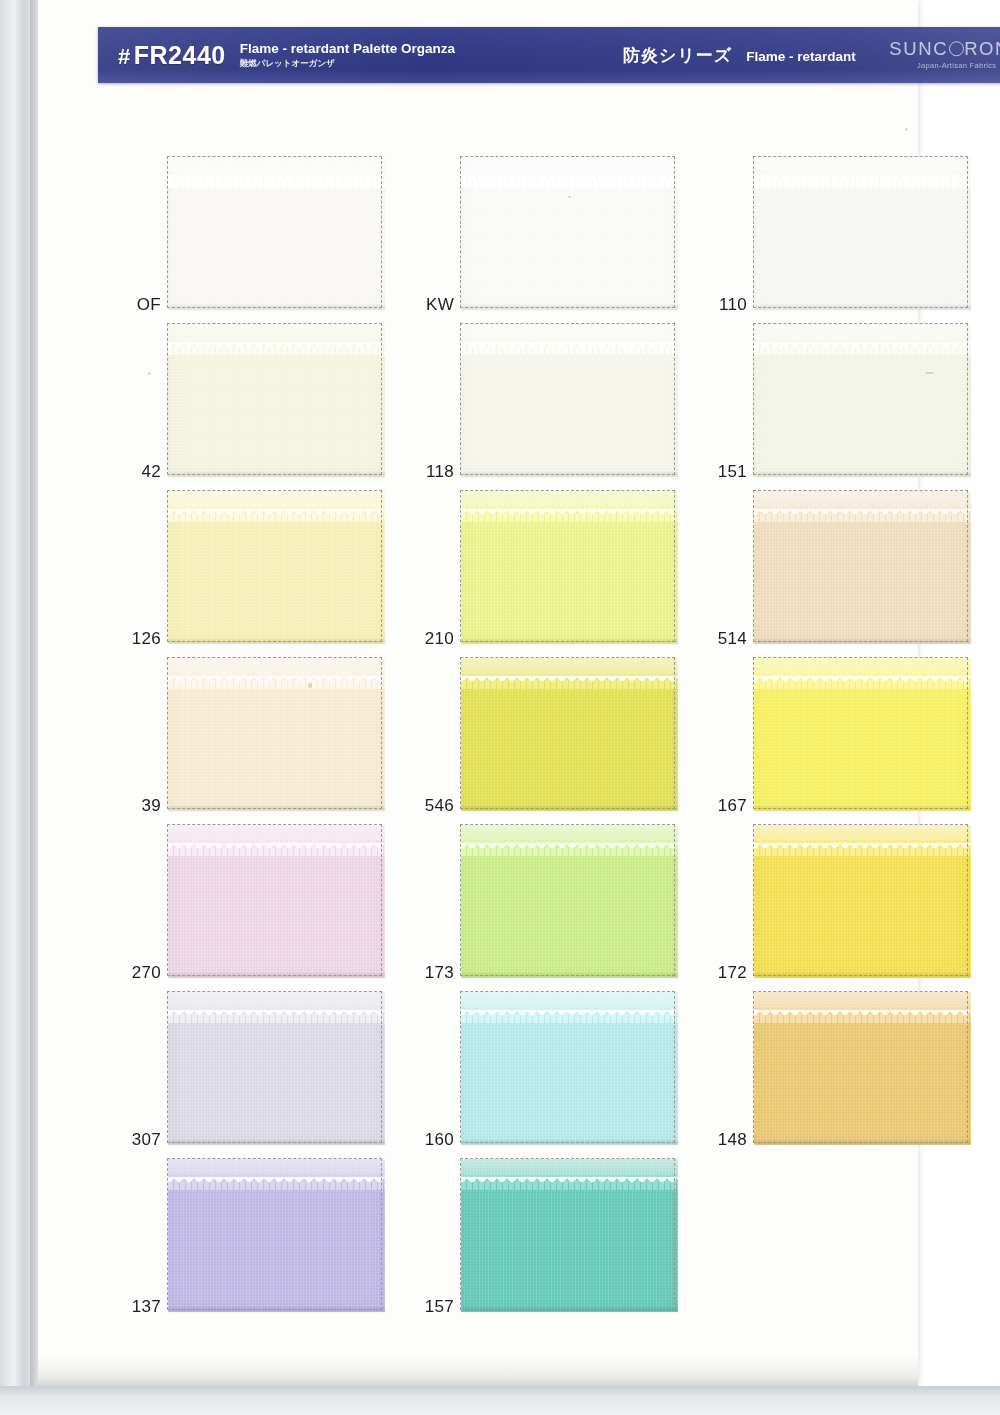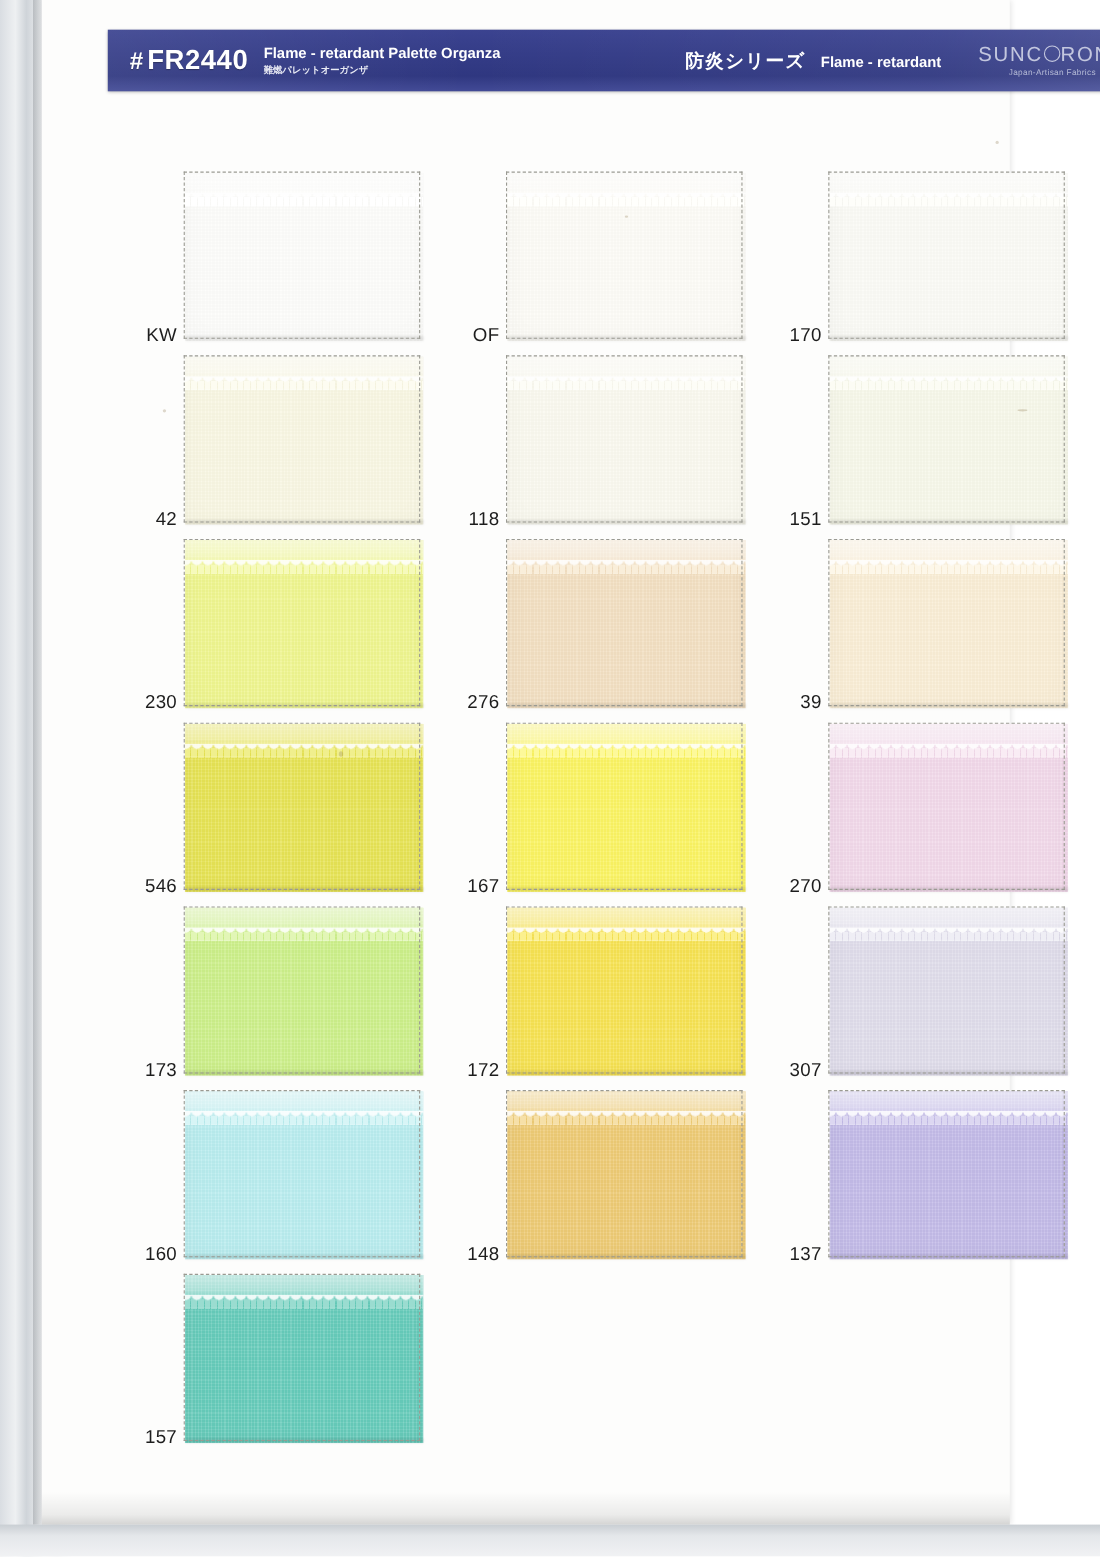--- a/index.html
+++ b/index.html
@@ -181,47 +181,47 @@
       </div>
 
       <div id="brand-logo">
         <div class="brand-main"><span>SUNC</span><span class="o-ring"></span><span>RONA</span></div>
         <div class="brand-sub">Japan-Artisan Fabrics</div>
       </div>
     </div>
 
     <div id="grid">
         <div class="cell">
+          <div class="cell-label">OF</div>
+          <div class="swatch-wrap">
+            <div class="chip pale" style="--c: #fdfcf7; --top: #fffffc;">
+              <div class="chip-body"></div>
+              <div class="chip-top"></div>
+              <div class="pinked"></div>
+              <div class="pinked-scallop"></div>
+            </div>
+            <div class="chip-shadow"></div>
+            <div class="swatch-frame"></div>
+          </div>
+        </div>
+        <div class="cell">
           <div class="cell-label">KW</div>
           <div class="swatch-wrap">
             <div class="chip pale" style="--c: #fdfdfb; --top: #ffffff;">
               <div class="chip-body"></div>
               <div class="chip-top"></div>
               <div class="pinked"></div>
               <div class="pinked-scallop"></div>
             </div>
             <div class="chip-shadow"></div>
             <div class="swatch-frame"></div>
           </div>
         </div>
         <div class="cell">
-          <div class="cell-label">OF</div>
-          <div class="swatch-wrap">
-            <div class="chip pale" style="--c: #fdfcf7; --top: #fffffc;">
-              <div class="chip-body"></div>
-              <div class="chip-top"></div>
-              <div class="pinked"></div>
-              <div class="pinked-scallop"></div>
-            </div>
-            <div class="chip-shadow"></div>
-            <div class="swatch-frame"></div>
-          </div>
-        </div>
-        <div class="cell">
-          <div class="cell-label">170</div>
+          <div class="cell-label">110</div>
           <div class="swatch-wrap">
             <div class="chip pale" style="--c: #fbfbf6; --top: #fefefa;">
               <div class="chip-body"></div>
               <div class="chip-top"></div>
               <div class="pinked"></div>
               <div class="pinked-scallop"></div>
             </div>
             <div class="chip-shadow"></div>
             <div class="swatch-frame"></div>
           </div>
@@ -259,34 +259,47 @@
               <div class="chip-body"></div>
               <div class="chip-top"></div>
               <div class="pinked"></div>
               <div class="pinked-scallop"></div>
             </div>
             <div class="chip-shadow"></div>
             <div class="swatch-frame"></div>
           </div>
         </div>
         <div class="cell">
-          <div class="cell-label">230</div>
+          <div class="cell-label">126</div>
+          <div class="swatch-wrap">
+            <div class="chip" style="--c: #f9f4ba; --top: #fdfadb;">
+              <div class="chip-body"></div>
+              <div class="chip-top"></div>
+              <div class="pinked"></div>
+              <div class="pinked-scallop"></div>
+            </div>
+            <div class="chip-shadow"></div>
+            <div class="swatch-frame"></div>
+          </div>
+        </div>
+        <div class="cell">
+          <div class="cell-label">210</div>
           <div class="swatch-wrap">
             <div class="chip" style="--c: #eff68f; --top: #f6fabb;">
               <div class="chip-body"></div>
               <div class="chip-top"></div>
               <div class="pinked"></div>
               <div class="pinked-scallop"></div>
             </div>
             <div class="chip-shadow"></div>
             <div class="swatch-frame"></div>
           </div>
         </div>
         <div class="cell">
-          <div class="cell-label">276</div>
+          <div class="cell-label">514</div>
           <div class="swatch-wrap">
             <div class="chip" style="--c: #f3e0c2; --top: #f9eeda;">
               <div class="chip-body"></div>
               <div class="chip-top"></div>
               <div class="pinked"></div>
               <div class="pinked-scallop"></div>
             </div>
             <div class="chip-shadow"></div>
             <div class="swatch-frame"></div>
           </div>

